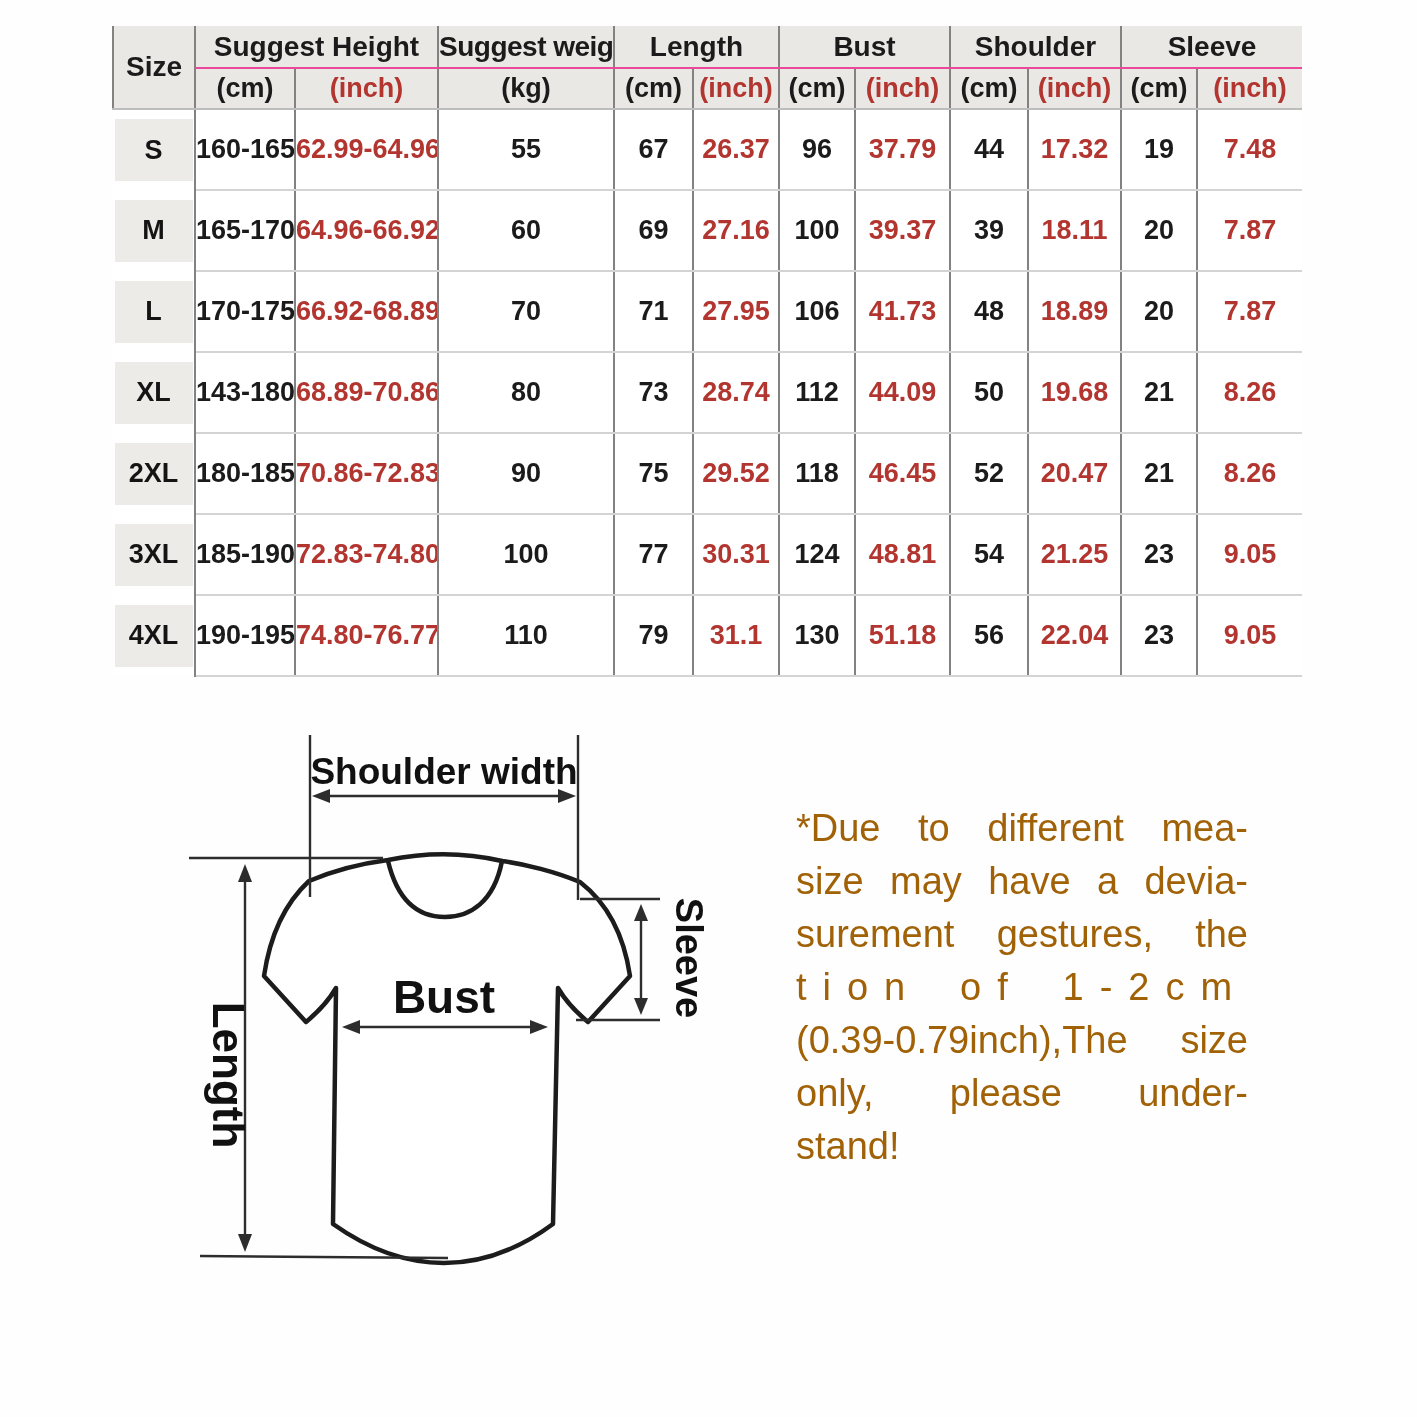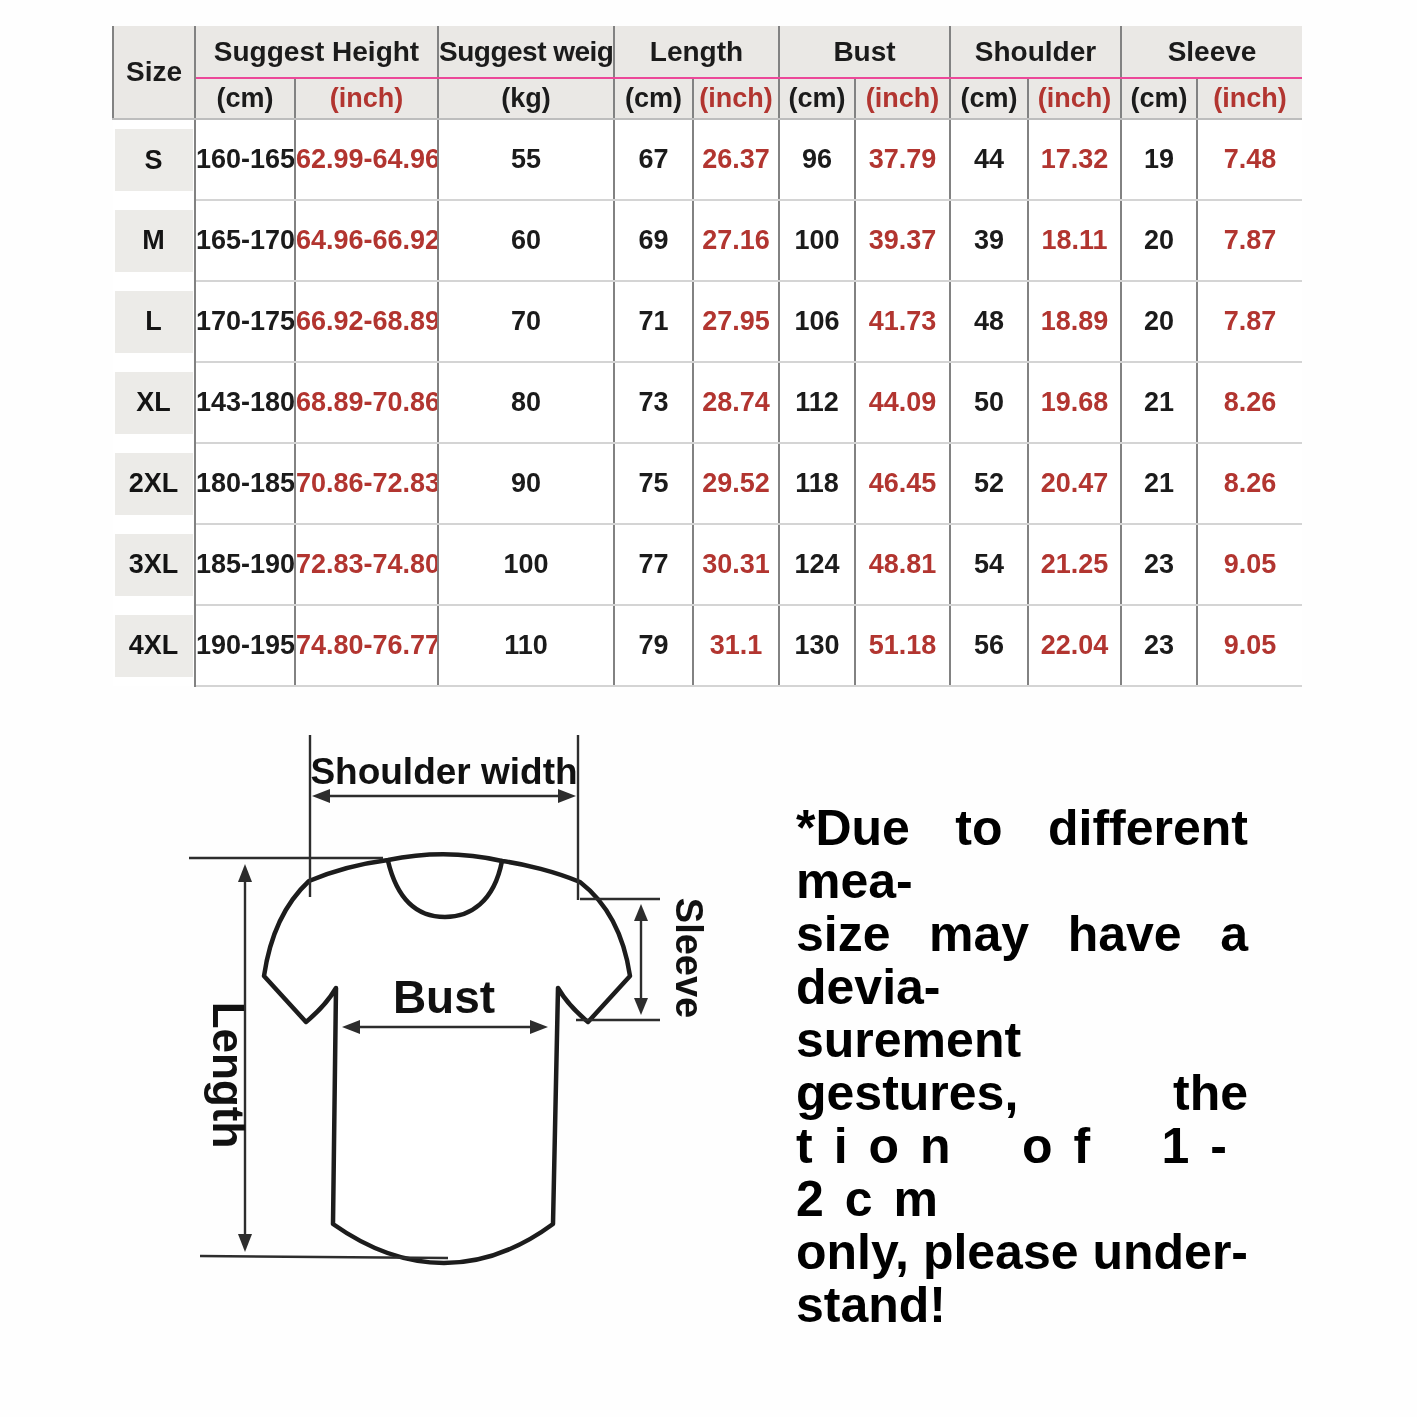--- a/index.html
+++ b/index.html
@@ -18,21 +18,21 @@
     position:absolute;left:112px;top:26px;
     width:1189px;border-collapse:collapse;table-layout:fixed;
   }
   table.size-chart td{
     text-align:center;vertical-align:middle;
     border-right:2px solid #828282;
     font-size:27px;color:#1b1b1b;
     padding:0;overflow:hidden;white-space:nowrap;
   }
   table.size-chart td:last-child{border-right:none;}
-  tr.h1{height:52px;padding-left:12px;}
+  tr.h1{height:42px;padding-left:12px;}
   tr.h2{height:41px;}
   tr.h1 td,tr.h2 td{
     background:#eae8e5;
     font-weight:bold;font-size:28px;
     border-bottom:2px solid #ec4899;
   }
   tr.h2 td{border-bottom:2px solid #bdbdbd;font-size:27px;}
   td.sizeh{
     background:#eae8e5;font-weight:bold;
     border-left:2px solid #828282;
@@ -54,21 +54,21 @@
   svg.diagram{position:absolute;left:150px;top:700px;}
   svg.diagram .shirt{fill:#ffffff;stroke:#1c1c1c;stroke-width:4.5;stroke-linejoin:round;}
   svg.diagram .scoop{fill:none;stroke:#1c1c1c;stroke-width:4.5;stroke-linecap:round;}
   svg.diagram .mline{stroke:#2d2d2d;stroke-width:2.4;}
   svg.diagram .head{fill:#2d2d2d;stroke:none;}
   svg.diagram text{fill:#111111;font-family:"Liberation Sans","DejaVu Sans",sans-serif;font-weight:600;}
 
   
   .disclaimer{
     position:absolute;left:796px;top:802px;width:452px;
-    font-size:50px;line-height:53px;color:#000000;font-weight:bold;
+    font-size:38px;line-height:53px;color:#a16207;
   }
   .dline{text-align:justify;text-align-last:justify;}
   .dline.spread{letter-spacing:0.42em;}
   .dline.last{text-align:right;text-align-last:left;}
 </style>
 </head>
 <body>
 
 <div class="page">
 
@@ -271,17 +271,18 @@
     <line class="mline" x1="352" y1="1027" x2="538" y2="1027"></line>
     <polygon class="head" points="342,1027 360,1020 360,1034"></polygon>
     <polygon class="head" points="548,1027 530,1020 530,1034"></polygon>
   </svg>
 
   <div class="disclaimer">
     <div class="dline">*Due to different mea-</div>
     <div class="dline">size may have a devia-</div>
     <div class="dline">surement gestures, the</div>
     <div class="dline spread">tion of 1-2cm</div>
+    <div class="dline">(0.39-0.79inch),The size</div>
     <div class="dline">only, please under-</div>
     <div class="dline last">stand!</div>
   </div>
 
 </div>
 
 </body></html>

